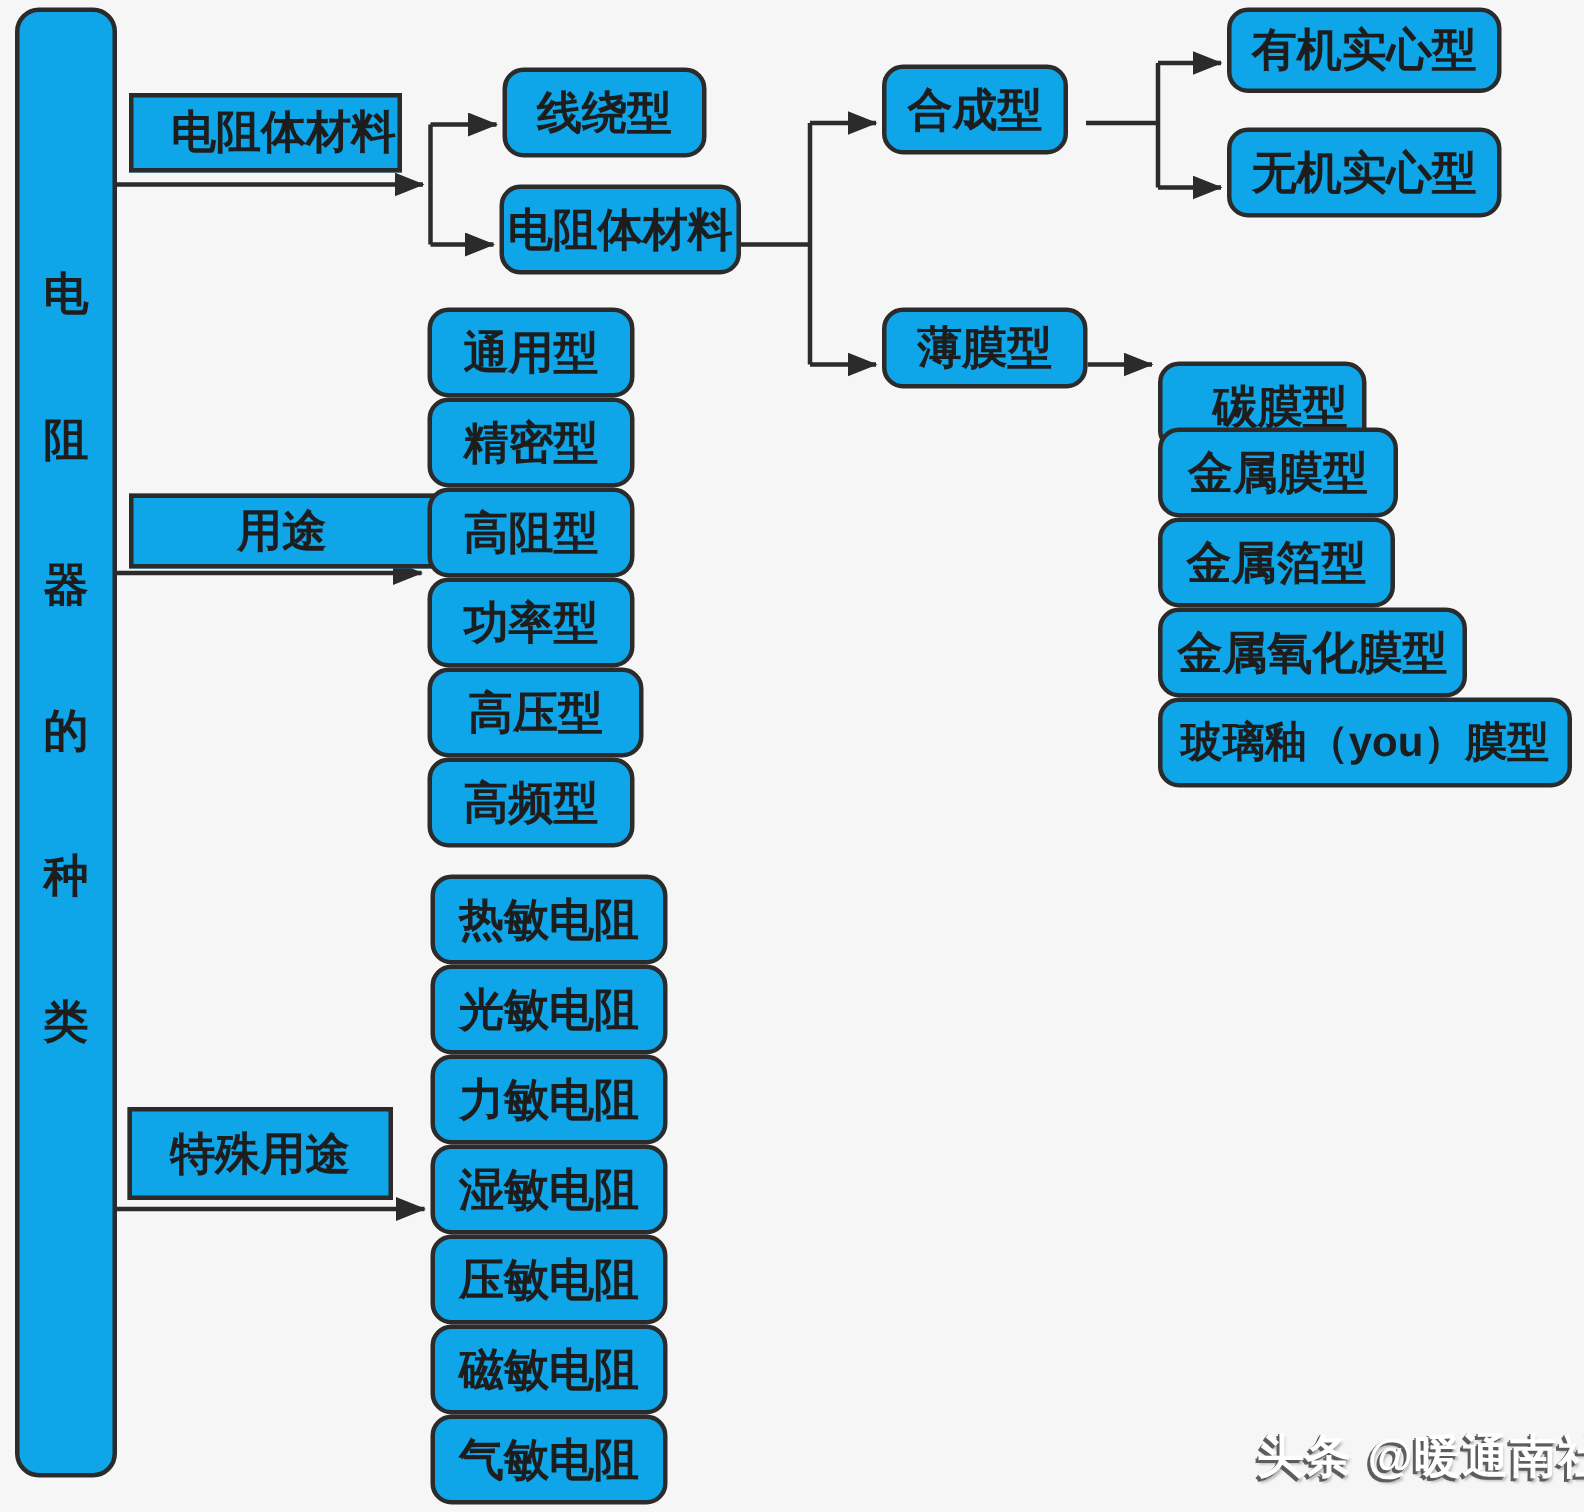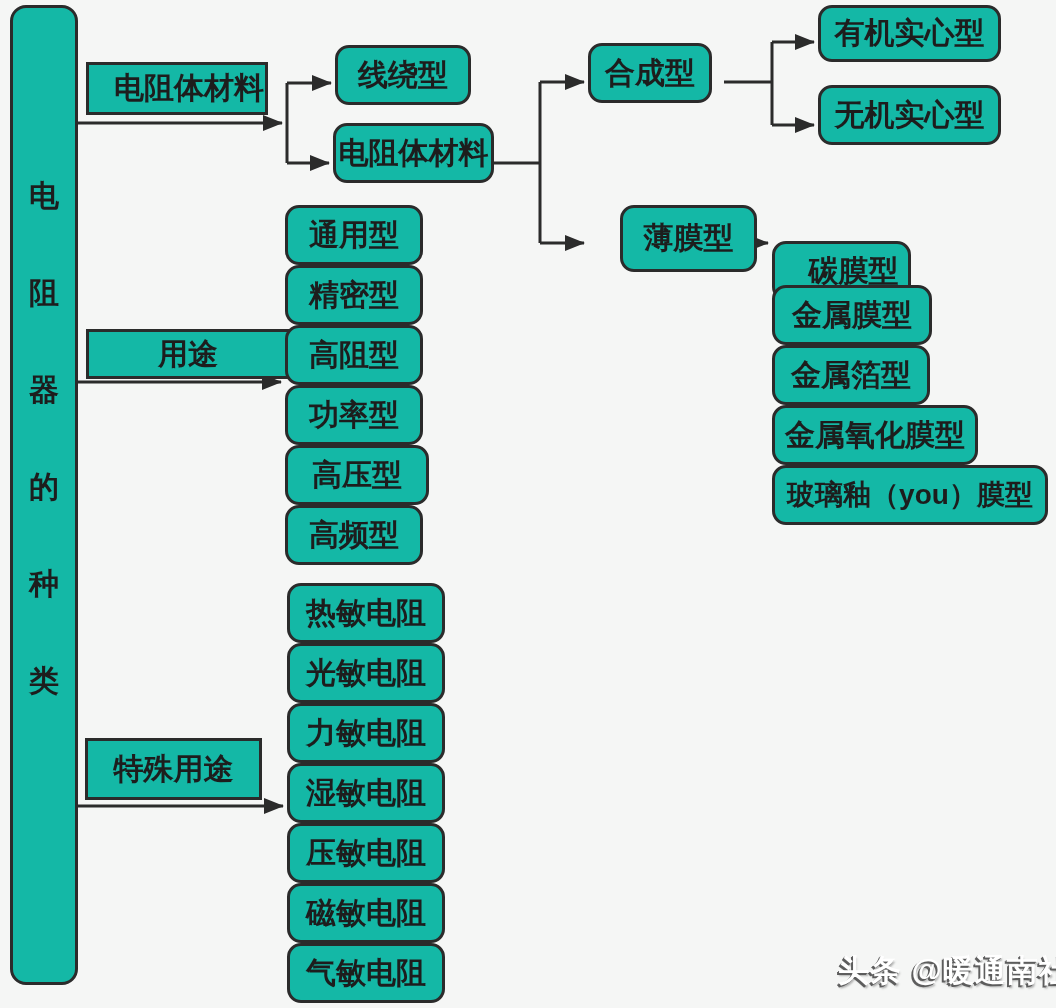--- a/index.html
+++ b/index.html
@@ -9,21 +9,21 @@
     width: 1056px;
     height: 1008px;
     background: #f5f6f5;
     overflow: hidden;
     font-family: "Liberation Sans", "DejaVu Sans", sans-serif;
   }
   #wires { position: absolute; left: 0; top: 0; width: 1056px; height: 1008px; }
   .box {
     position: absolute;
     border: 3px solid #2b2b2b;
-    background: #14b8a6;
+    background: #0ea5e9;
     display: flex;
     align-items: center;
     justify-content: center;
     font-weight: bold;
     font-size: 30px;
     color: #1d1d1d;
     white-space: nowrap;
   }
   .round { border-radius: 14px; }
   .sharp { border-radius: 0; }
@@ -38,21 +38,21 @@
     font-size: 30px;
   }
   
   .lbl-material { left: 86px;  top: 62px;  width: 182px; height: 53px; padding-left: 24px; }
   .lbl-usage    { left: 86px;  top: 329px; width: 204px; height: 50px; }
   .lbl-special  { left: 85px;  top: 738px; width: 177px; height: 62px; }
   
   .n-wirewound     { left: 335px; top: 45px;  width: 136px; height: 60px; }
   .n-nonwirewound  { left: 333px; top: 123px; width: 161px; height: 60px; }
   .n-composite     { left: 588px; top: 43px;  width: 124px; height: 60px; }
-  .n-thinfilm      { left: 620px; top: 205px; width: 137px; height: 67px; }
+  .n-thinfilm      { left: 588px; top: 205px; width: 137px; height: 54px; }
   .n-organic       { left: 818px; top: 5px;   width: 183px; height: 57px; }
   .n-inorganic     { left: 818px; top: 85px;  width: 183px; height: 60px; }
   .n-carbon        { left: 772px; top: 241px; width: 139px; height: 60px; padding-left: 24px; }
   .n-metalfilm     { left: 772px; top: 285px; width: 160px; height: 60px; }
   .n-metalfoil     { left: 772px; top: 345px; width: 158px; height: 60px; }
   .n-metaloxide    { left: 772px; top: 405px; width: 206px; height: 60px; }
   .n-glassglaze    { left: 772px; top: 465px; width: 276px; height: 60px; font-size: 28px; }
   
   .n-u0 { left: 285px; top: 205px; width: 138px; height: 60px; }
   .n-u1 { left: 285px; top: 265px; width: 138px; height: 60px; }

